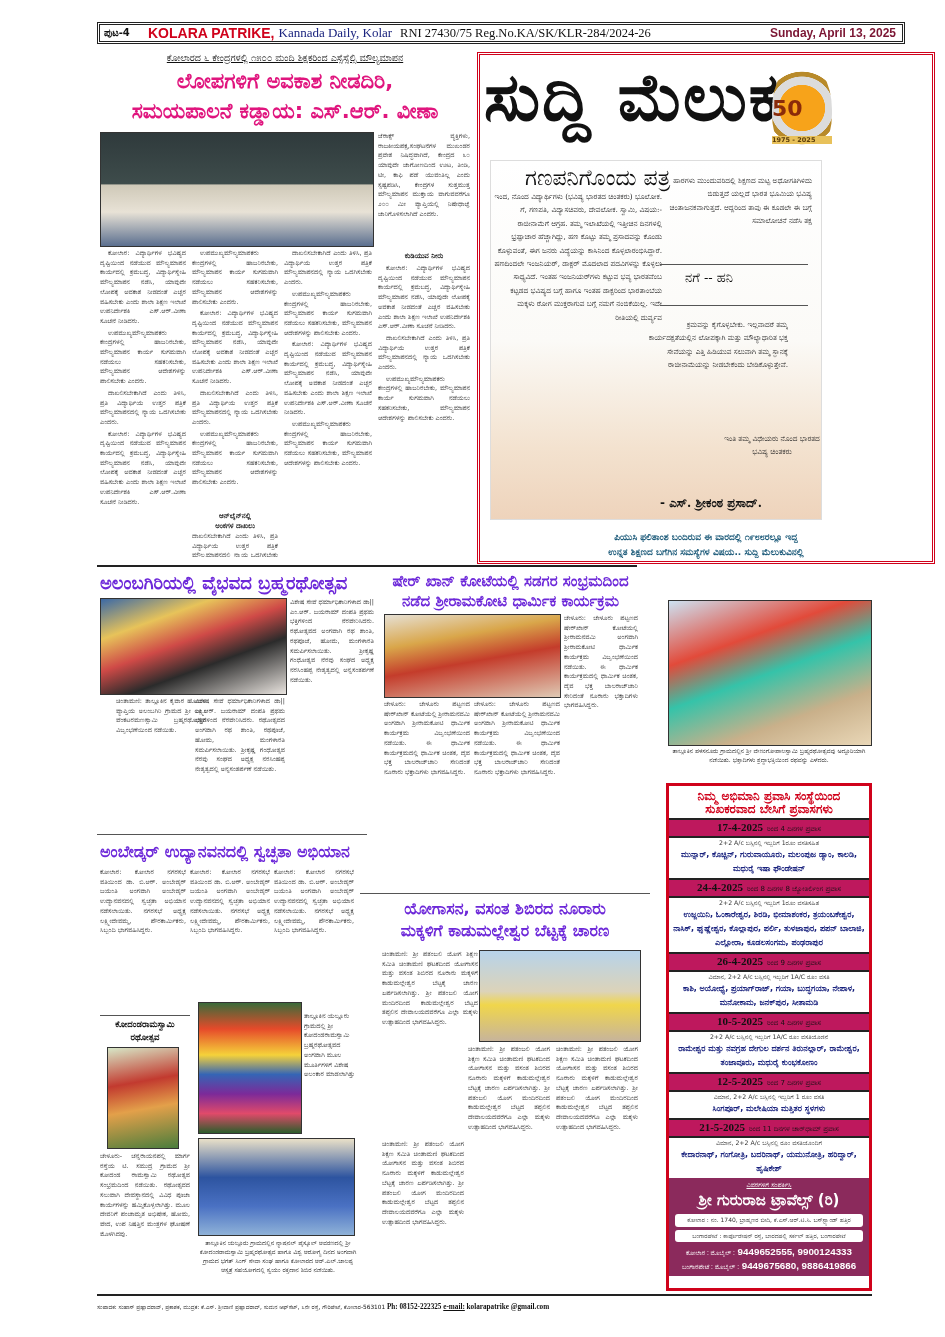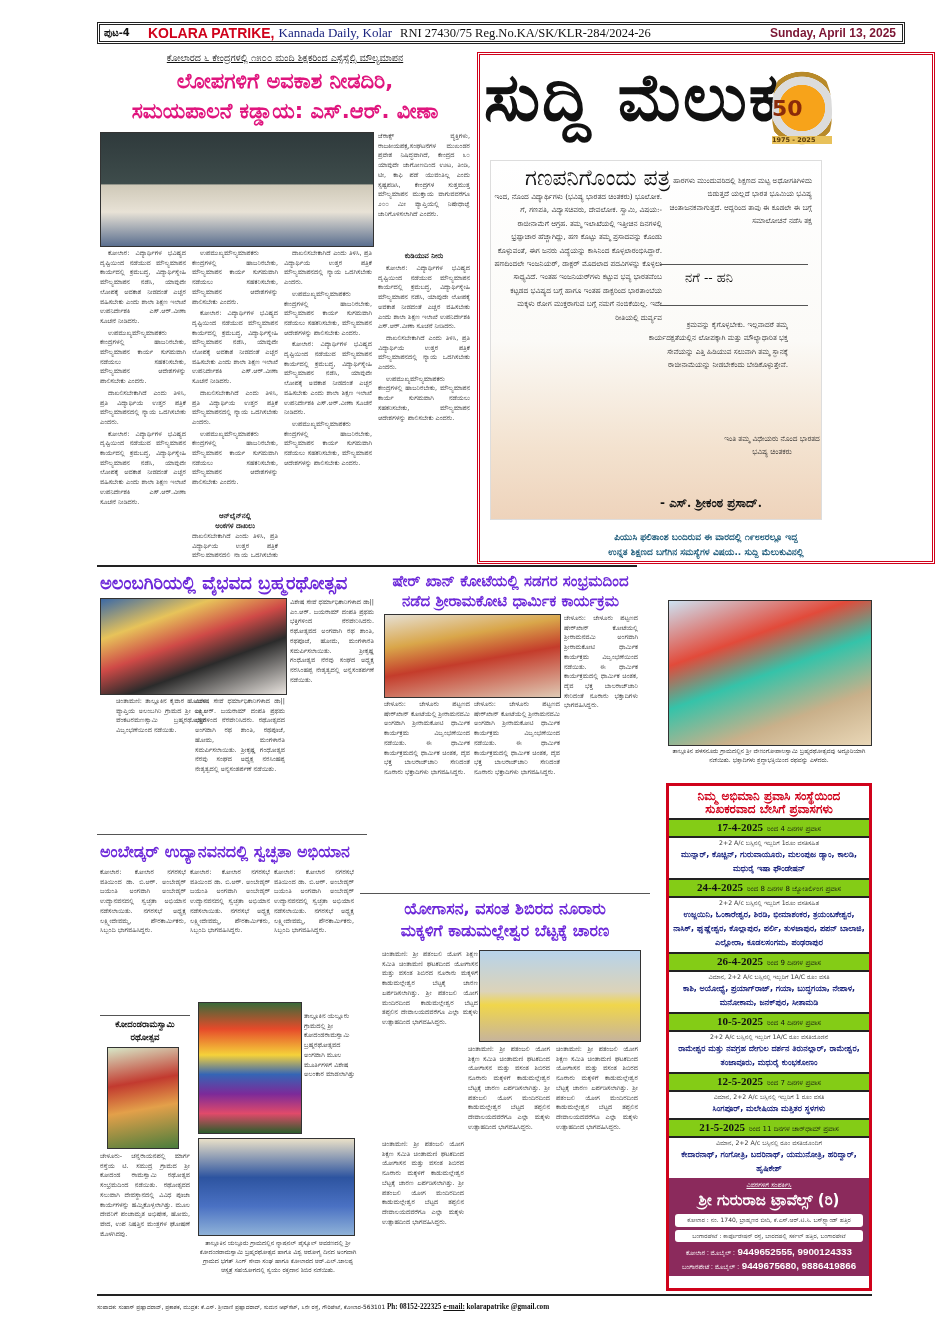--- a/index.html
+++ b/index.html
@@ -34,21 +34,21 @@
   .clip-title { left:525px; top:165px; font-family:"DejaVu Serif", serif; font-size:22px; }
   .clip-sub { left:685px; top:270px; font-family:"DejaVu Serif", serif; font-size:13px; }
   .clip-col { font-family:"DejaVu Serif", serif; font-size:7.3px; line-height:13.4px; color:#222; overflow:hidden;text-align:right; }
   .clip-sign { left:660px; top:496px; font-family:"DejaVu Serif", serif; font-weight:bold; font-size:12px; }
   .feature-caption { left:486px; top:530px; width:440px; text-align:center; color:#1d5b7a; font-weight:bold; font-size:9px; line-height:15px; }
   .caption { font-size:6.2px; line-height:9px; text-align:center; color:#222; }
   .rule { background:#222; height:2px; }
   .thinrule { background:#555; height:1px; }
   .tour-box { left:666px; top:783px; width:206px; height:508px; border:3px solid #d0021b; box-sizing:border-box; background:#fff; }
   .tour-head { text-align:center; color:#d0021b; font-weight:bold; font-size:12px; line-height:13px; padding:4px 0 2px; }
-  .tour-date { background:#84cc16; border-top:2px solid #222; border-bottom:2px solid #222; text-align:center; font-family:"Liberation Serif", serif; font-size:11px; font-weight:bold; line-height:14px; }
+  .tour-date { background:#be185d; border-top:2px solid #222; border-bottom:2px solid #222; text-align:center; font-family:"Liberation Serif", serif; font-size:11px; font-weight:bold; line-height:14px; }
   .tour-date .rest { font-family:"DejaVu Sans", sans-serif; font-weight:normal; font-size:7px; margin-left:4px; }
   .tour-sub { text-align:center; font-size:6.2px; line-height:10px; color:#333; }
   .tour-places { text-align:center; font-weight:bold; color:#1a237e; font-size:8px; line-height:14px; padding:0 3px 2px; }
   .agency { background:#8b2a5c; color:#fff; text-align:center; padding:3px 4px; }
   .agency .contact-lbl { font-size:6.5px; text-decoration:underline; }
   .agency .name { font-weight:bold; font-size:15px; line-height:22px; }
   .agency .addr { background:#fff; color:#333; border-radius:3px; font-size:6px; line-height:8.5px; margin:3px 2px; padding:2px; }
   .agency .phone { font-family:"Liberation Sans", sans-serif; font-weight:bold; font-size:9.8px; line-height:13px; }
   .footer { left:97px; top:1303px; width:830px; font-size:7.2px; white-space:nowrap; font-family:"Liberation Serif", serif; font-weight:bold; }
   .footer .u { text-decoration:underline; }

